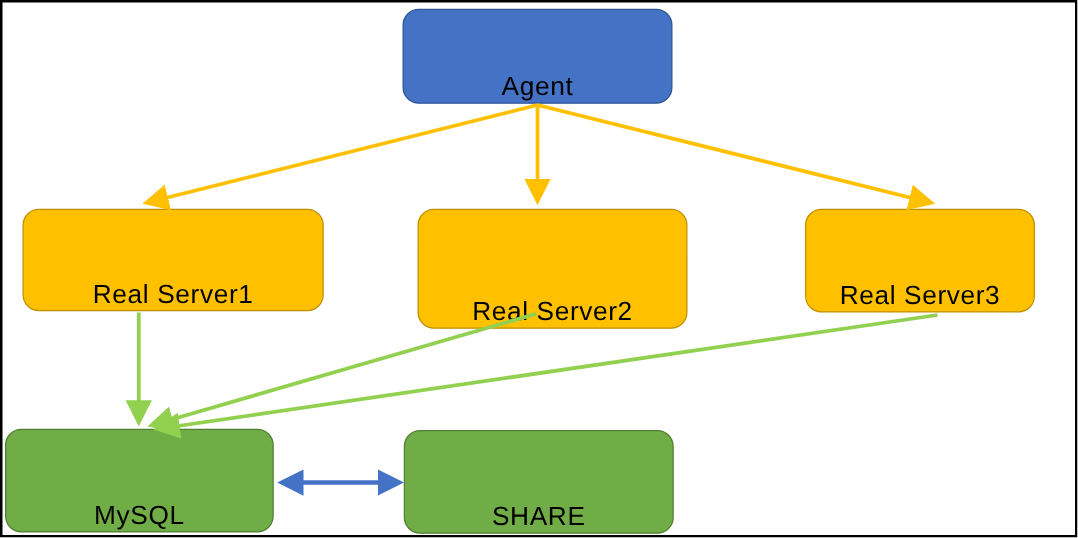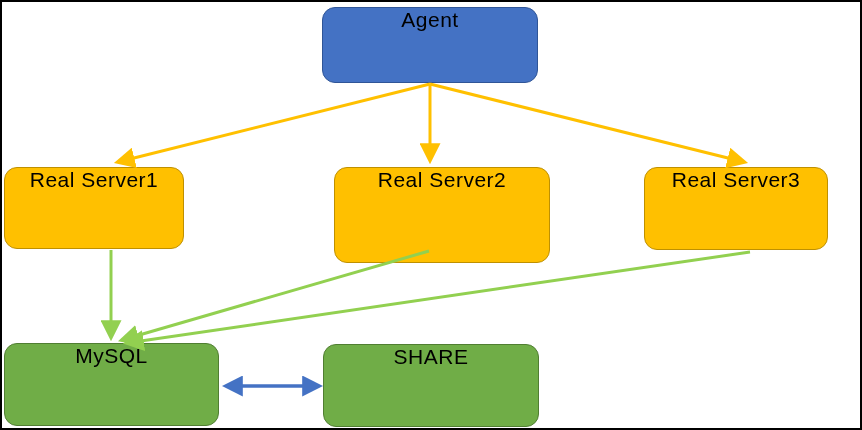--- a/index.html
+++ b/index.html
@@ -11,33 +11,33 @@
     border: 2px solid var(--frame, #000);
     background: var(--background, #fff);
     font-family: "Liberation Sans", sans-serif;
     overflow: hidden;
   }
   .node {
     position: absolute;
     box-sizing: border-box;
     border-radius: 13px;
     display: flex;
-    align-items: flex-start;
+    align-items: flex-end;
     justify-content: center;
     font-size: 21px;
     color: var(--text, #000);
     z-index: 1;
     letter-spacing: 0.5px;
   }
   .node-blue   { background: var(--node_blue, #4472c4);   border: 1px solid var(--node_blue_border, #2f5597); }
   .node-yellow { background: var(--node_yellow, #ffc000); border: 1px solid var(--node_yellow_border, #bf9000); }
   .node-green  { background: var(--node_green, #70ad47);  border: 1px solid var(--node_green_border, #507e32); }
 
   #node-agent { left: 320px; top: 5px;   width: 216px; height: 76px; }
-  #node-rs1   { left: 2px;   top: 165px; width: 180px; height: 82px; }
+  #node-rs1   { left: 16px;   top: 165px; width: 241px; height: 82px; }
   #node-rs2   { left: 332px; top: 165px; width: 216px; height: 96px; }
   #node-rs3   { left: 642px; top: 165px; width: 184px; height: 83px; }
   #node-mysql { left: 2px;   top: 341px; width: 215px; height: 83px; }
   #node-share { left: 321px; top: 342px; width: 216px; height: 83px; }
 
   svg.edges {
     position: absolute;
     left: 0; top: 0;
     width: 858px; height: 426px;
     z-index: 2;

